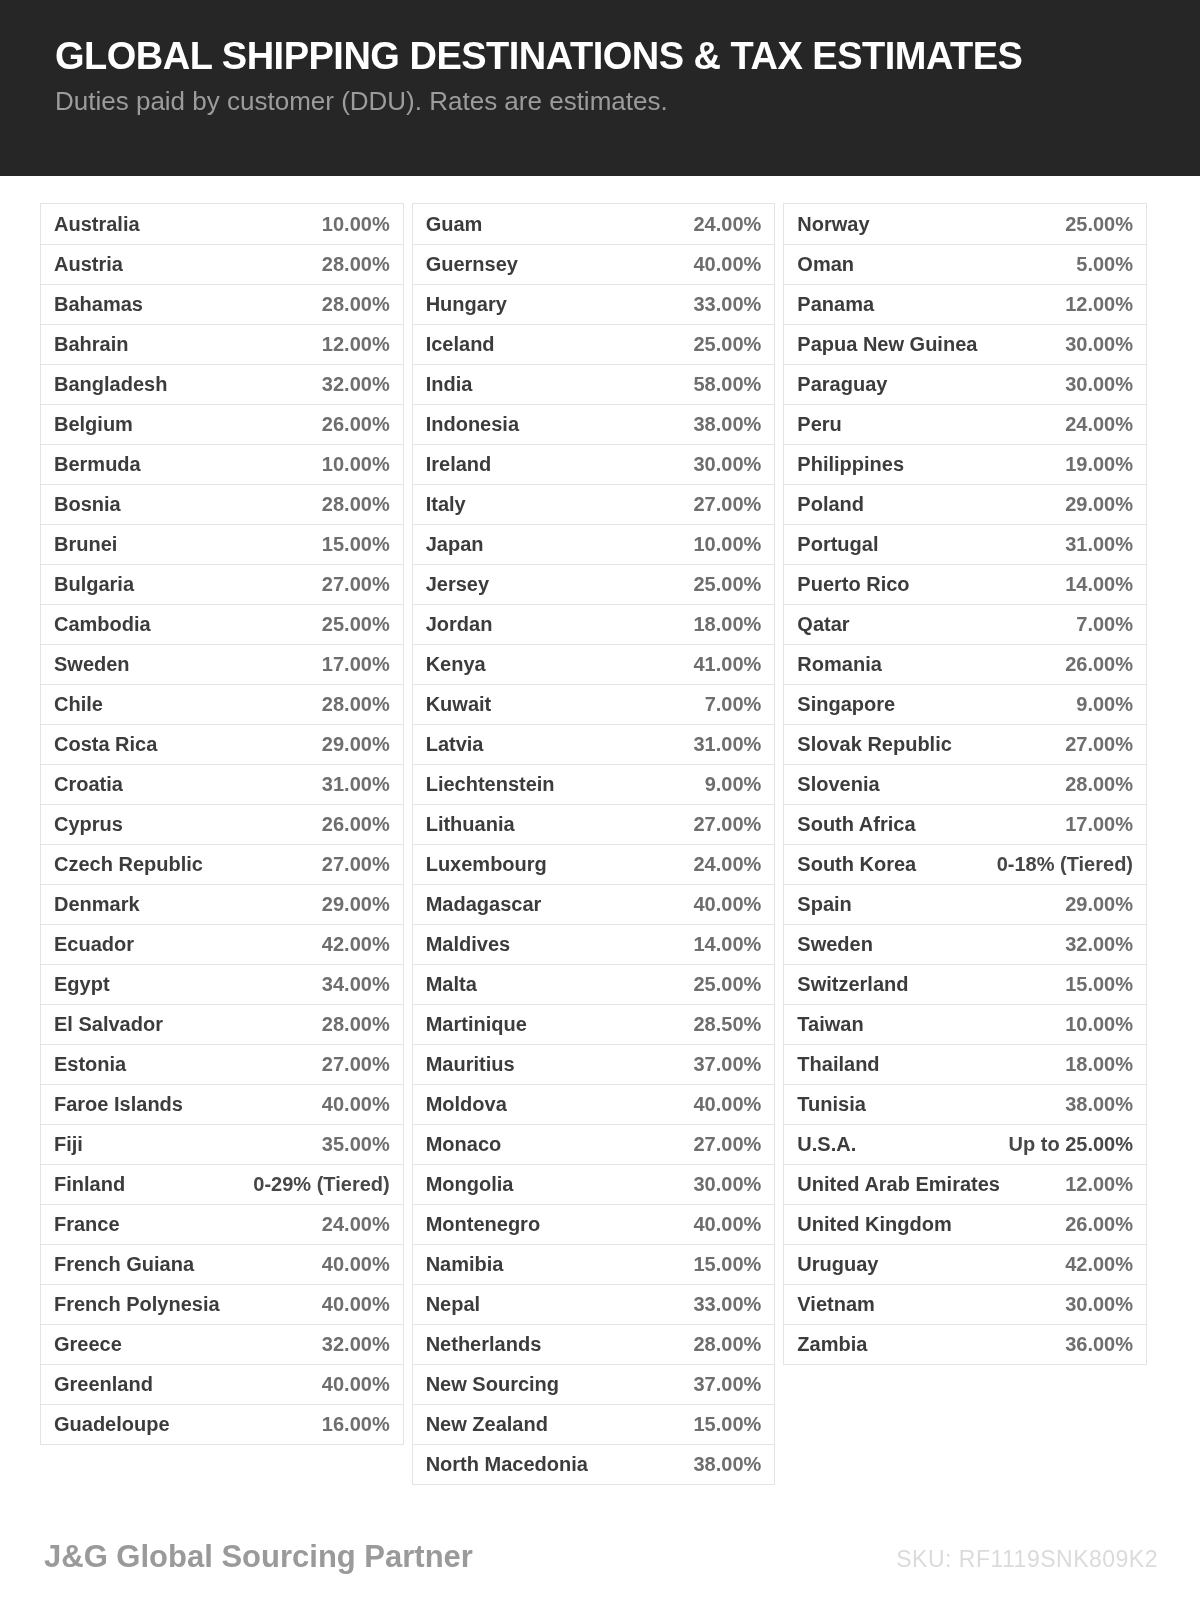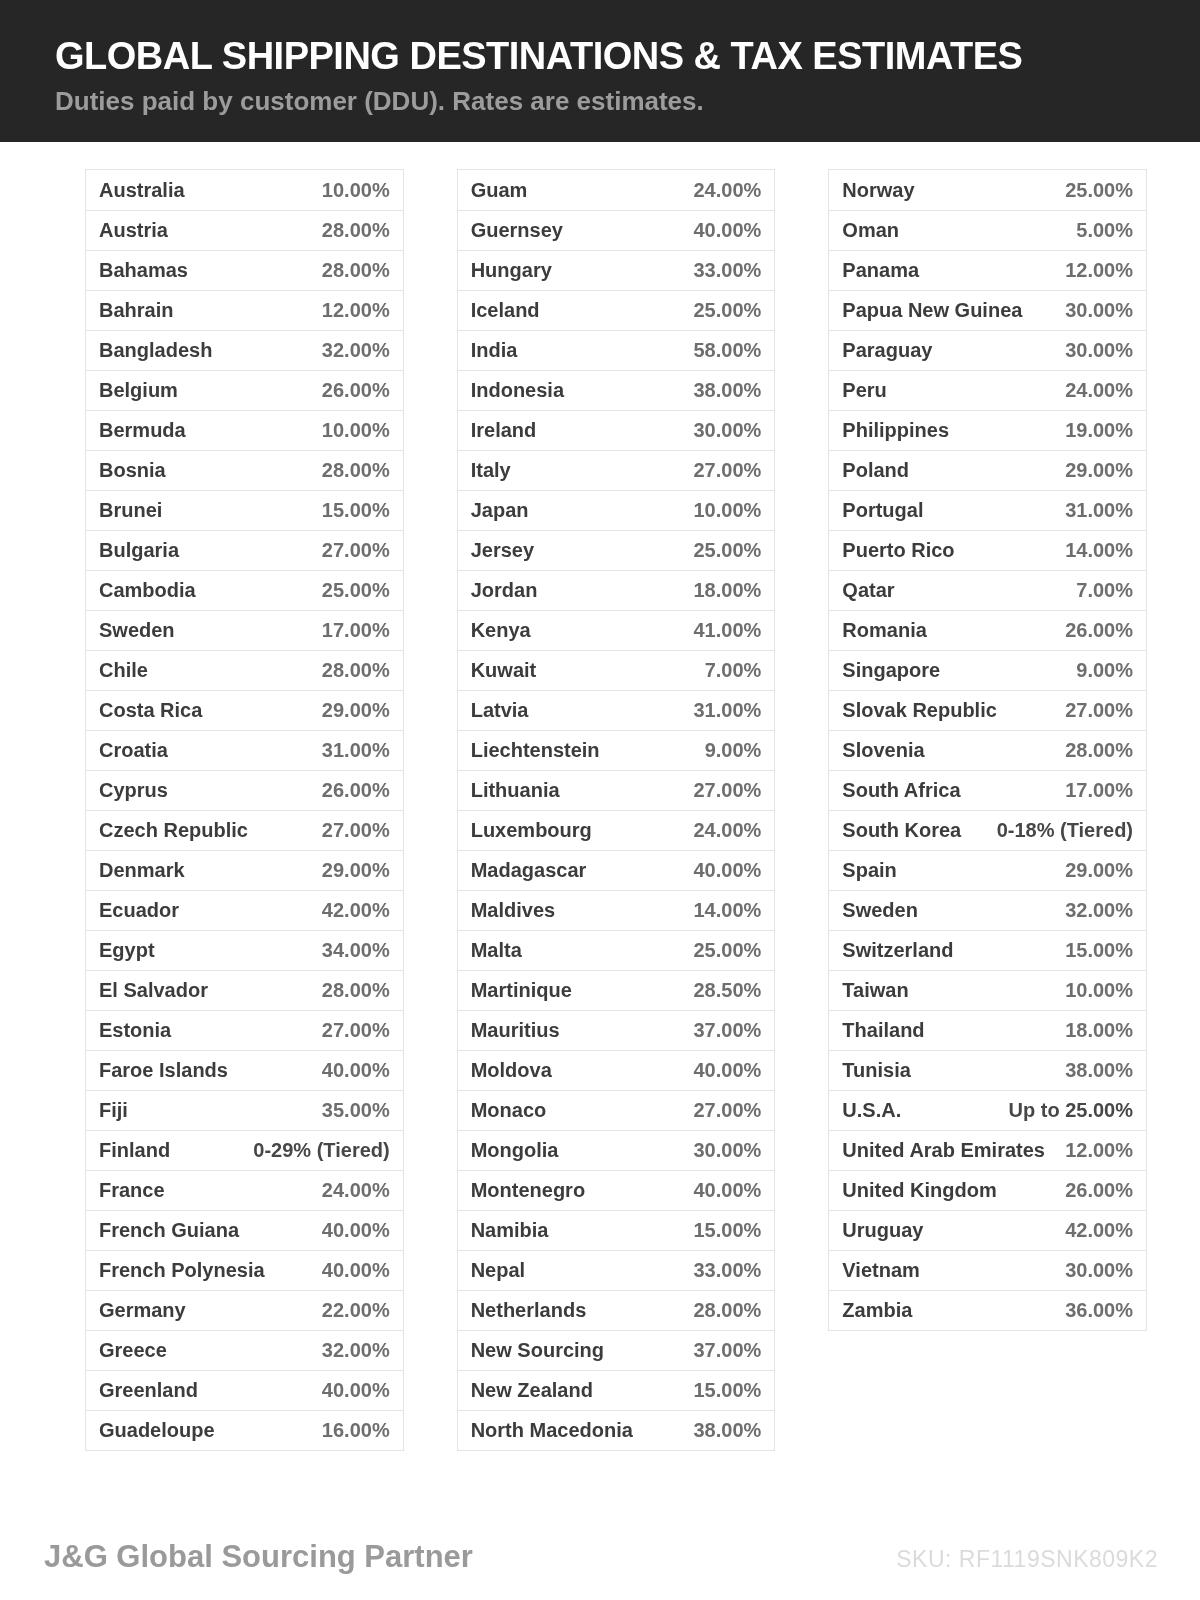--- a/index.html
+++ b/index.html
@@ -15,48 +15,47 @@
   }
   *{box-sizing:border-box;}
   html,body{margin:0;padding:0;}
   body{
     width:1200px;height:1600px;position:relative;overflow:hidden;
     background:#ffffff;
     font-family:"Liberation Sans", sans-serif;
   }
   .header{
     background:var(--header-bg);
-    height:142px;
+    height:176px;
     padding:36px 55px 0 55px;
   }
   .header h1{
     margin:0;
     font-size:38px;
     line-height:1.1;
     font-weight:700;
     letter-spacing:-0.5px;
     color:var(--title-color);
   }
   .header p{
     margin:8px 0 0 0;
     font-size:26px;
-    font-weight:700;
+    font-weight:400;
     color:var(--subtitle-color);
   }
   .tables{
     display:flex;
     gap:8px;
     margin:27px 53px 0 40px;
     align-items:flex-start;
   }
   .col{
     flex:1 1 0;
     border:1px solid var(--border-color);
     background:#a3a3a3;
-    margin-left:45px;
   }
   .row{
     height:40px;
     display:flex;
     justify-content:space-between;
     align-items:center;
     padding:0 13px 0 13px;
     border-top:1px solid var(--border-color);
     background:#ffffff;
   }
@@ -213,24 +212,20 @@
       </div>
       <div class="row">
         <span class="country">French Guiana</span>
         <span class="rate">40.00%</span>
       </div>
       <div class="row">
         <span class="country">French Polynesia</span>
         <span class="rate">40.00%</span>
       </div>
       <div class="row">
-        <span class="country">Germany</span>
-        <span class="rate">22.00%</span>
-      </div>
-      <div class="row">
         <span class="country">Greece</span>
         <span class="rate">32.00%</span>
       </div>
       <div class="row">
         <span class="country">Greenland</span>
         <span class="rate">40.00%</span>
       </div>
       <div class="row">
         <span class="country">Guadeloupe</span>
         <span class="rate">16.00%</span>

